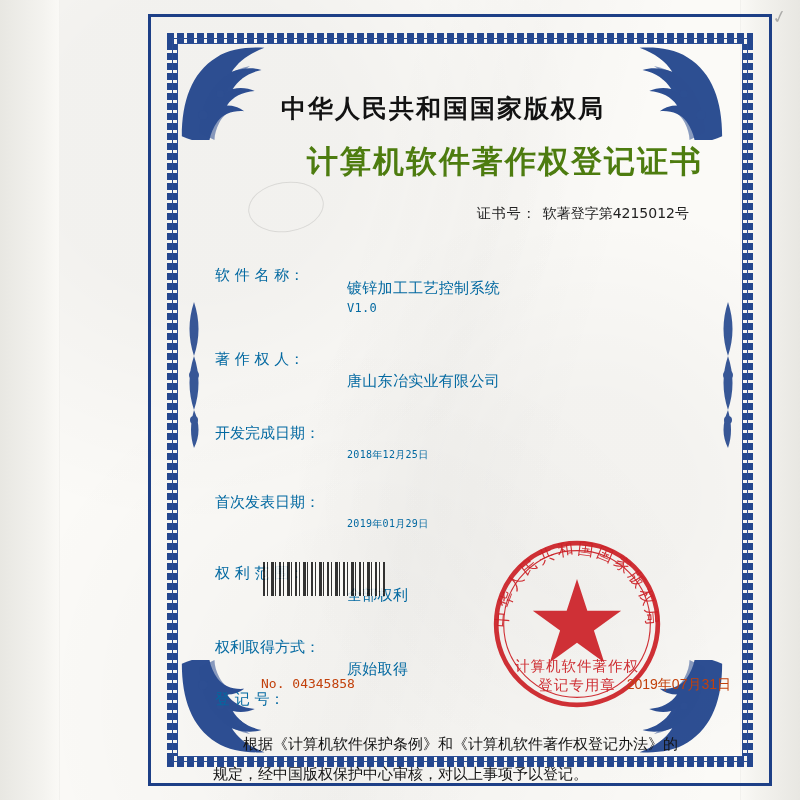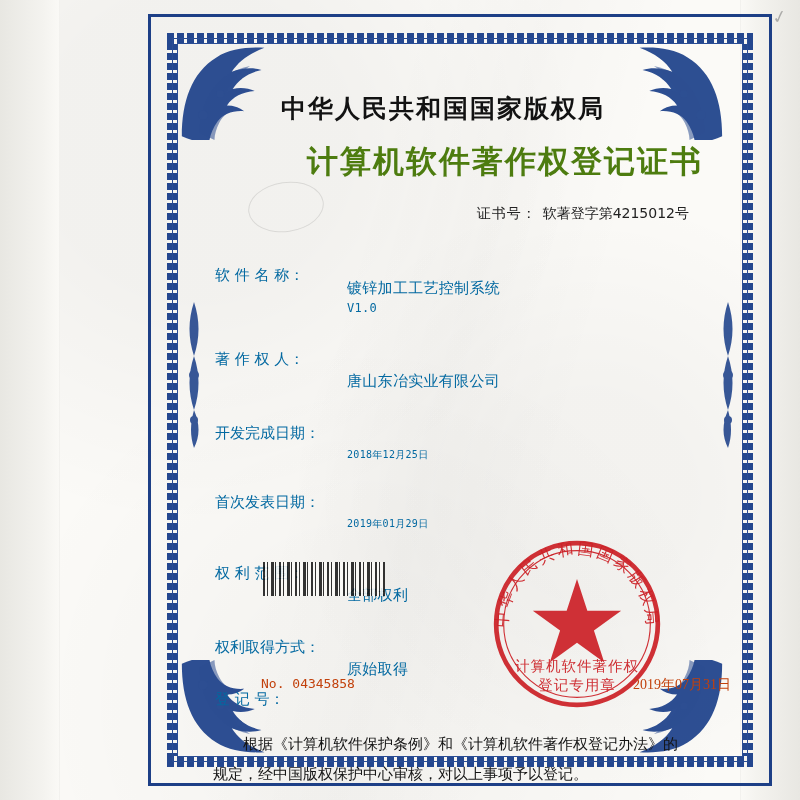--- a/index.html
+++ b/index.html
@@ -225,21 +225,21 @@
     position: absolute;
     left: 78px;
     top: 606px;
     width: 470px;
     display: flex;
     justify-content: space-between;
     font-size: 13px;
     color: #c2410c;
     font-family: "DejaVu Sans Mono", monospace;
   }
-  .footer .date { font-family: Liberation Serif, serif; font-size: 14px; }
+  .footer .date { font-family: Liberation Sans, sans-serif; font-size: 14px; }
 
   
   .watermark {
     position: absolute;
     left: 188px;
     top: 182px;
     width: 74px;
     height: 48px;
     border: 1px solid rgba(0,0,0,.10);
     border-radius: 50%;

